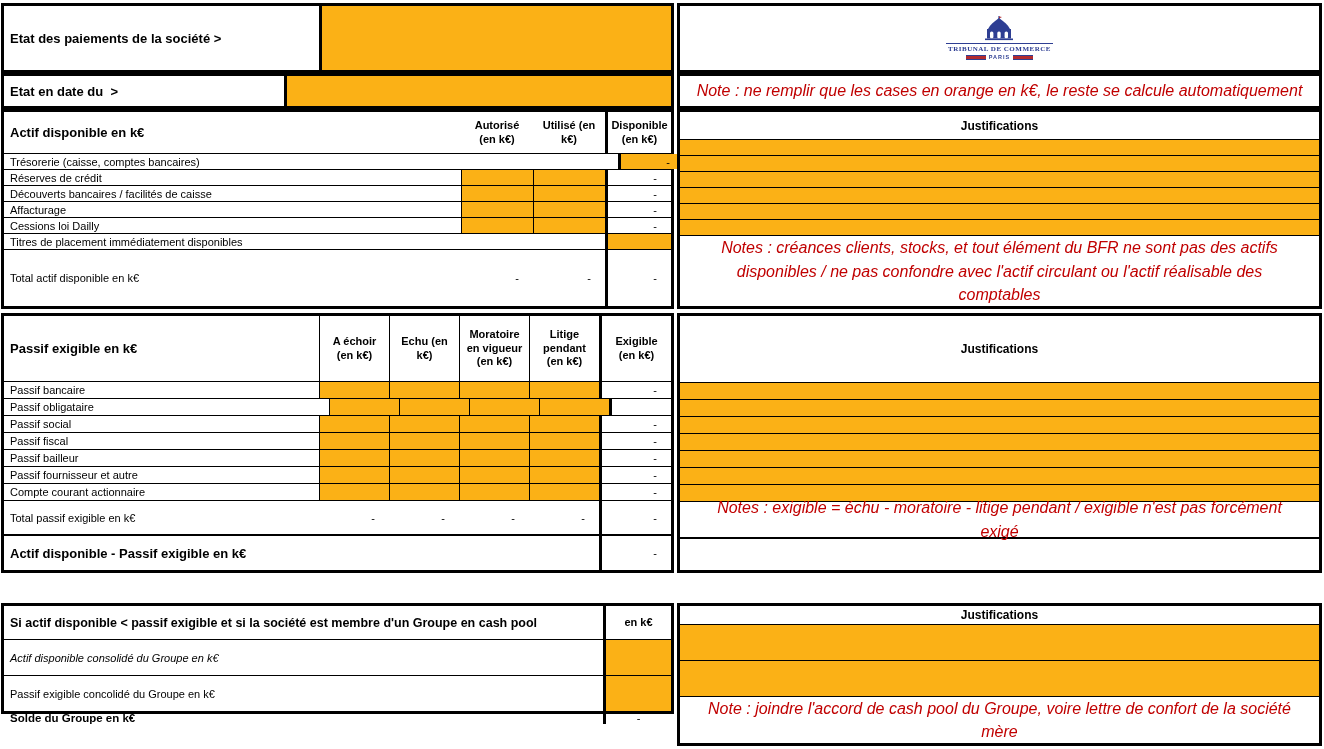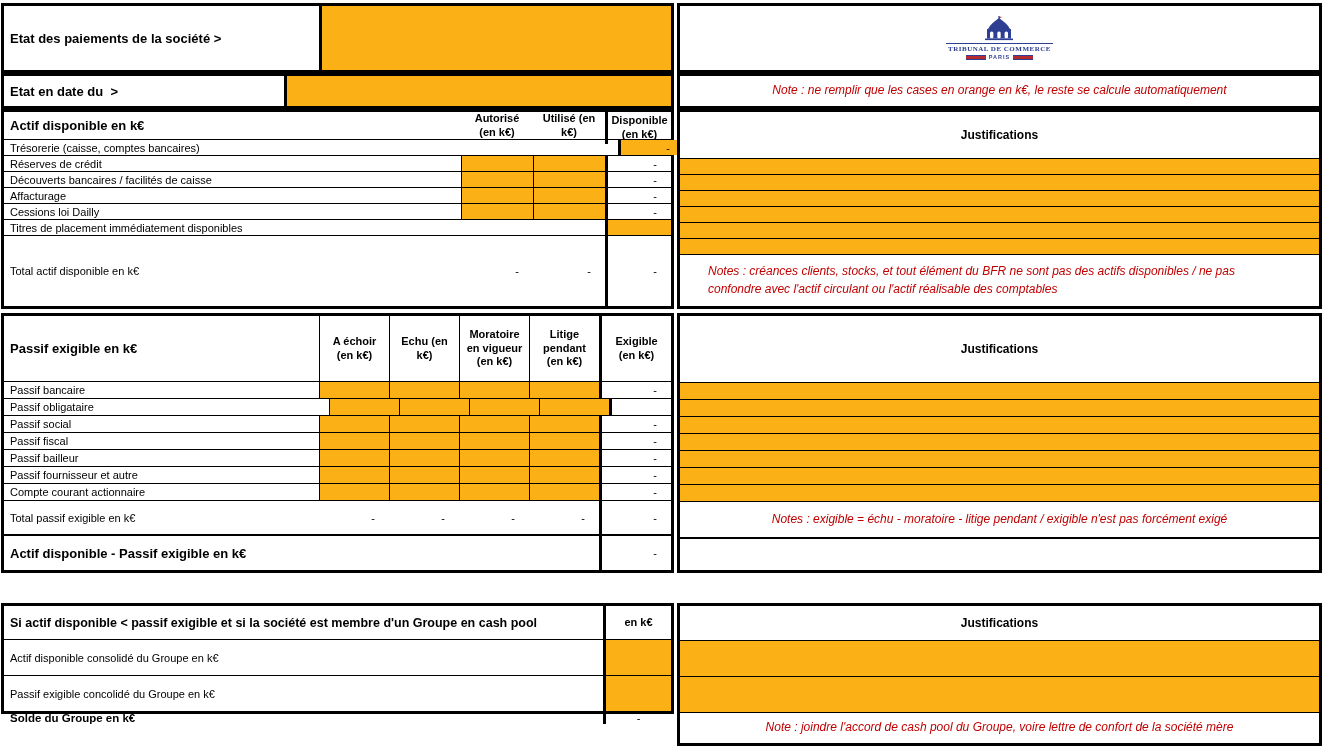--- a/index.html
+++ b/index.html
@@ -12,22 +12,22 @@
   .bb1{border-bottom:1px solid #000;}
   .bb2{border-bottom:2px solid #000;}
   .bl1{border-left:1px solid #000;}
   .bl3{border-left:3px solid #000;}
   .orange{background:var(--orange,#FBB116);}
   .lbl{padding-left:6px;font-size:11px;}
   .lbl-b{padding-left:6px;font-weight:bold;font-size:13px;}
   .hdr{justify-content:center;text-align:center;font-weight:bold;font-size:11px;line-height:1.25;}
   .val{justify-content:flex-end;padding-right:14px;font-size:11px;}
   .valc{justify-content:center;font-size:11px;}
-  .note{color:var(--note_red,#C00000);font-style:italic;font-size:12px;line-height:1.45;
-        display:flex;align-items:center;justify-content:center;text-align:left;}
+  .note{color:var(--note_red,#C00000);font-style:italic;font-size:16px;line-height:1.45;
+        display:flex;align-items:center;justify-content:center;text-align:center;}
   .just-head{font-weight:bold;font-size:12px;display:flex;align-items:center;justify-content:center;}
   .toplabel{white-space:pre;}
   
   .logo{display:flex;flex-direction:column;align-items:center;line-height:1;}
   .logo-title{font-family:"Liberation Serif",serif;font-weight:bold;font-size:7px;letter-spacing:.5px;
               color:var(--logo_blue,#2E3E93);border-top:1px solid var(--logo_blue,#2E3E93);
               padding:2px 2px 1px 2px;margin-top:2px;}
   .logo-sub{display:flex;align-items:center;gap:3px;margin-top:1px;}
   .logo-sub span.txt{font-size:5.5px;font-weight:bold;letter-spacing:1px;color:var(--logo_blue,#2E3E93);}
   .rb{display:inline-block;width:20px;height:3px;background:var(--logo_red,#B22B30);
@@ -67,21 +67,21 @@
   <div class="panel" style="left:1px;top:73px;width:673px;height:36px;flex-direction:row;">
     <div class="cell lbl-b toplabel" style="width:280px;">Etat en date du  &gt;</div>
     <div class="cell orange bl3" style="flex:1;"></div>
   </div>
 
   <div class="panel" style="left:677px;top:73px;width:645px;height:36px;">
     <div class="note" style="flex:1;padding:0 10px;">Note : ne remplir que les cases en orange en k€, le reste se calcule automatiquement</div>
   </div>
 
   <div class="panel" style="left:1px;top:109px;width:673px;height:200px;">
-    <div class="row bb1" style="height:28px;justify-content:space-between;">
+    <div class="row bb1" style="height:42px;justify-content:space-between;">
       <div class="cell lbl-b" style="width:457px;">Actif disponible en k€</div>
       <div class="cell hdr" style="width:72px;padding:0 6px;">Autorisé (en k€)</div>
       <div class="cell hdr" style="width:72px;padding:0 8px;">Utilisé (en k€)</div>
       <div class="cell hdr bl3" style="width:66px;padding:16px 2px;">Disponible (en k€)</div>
     </div>
     <div class="row bb1" style="height:16px;gap:13px;">
       <div class="cell lbl" style="width:601px;">Trésorerie (caisse, comptes bancaires)</div>
       <div class="cell val orange bl3" style="width:66px;">-</div>
     </div>
     <div class="row bb1" style="height:16px;">
@@ -222,21 +222,21 @@
     <div class="note bb2" style="height:35px;padding:0 20px;">Notes : exigible = échu - moratoire - litige pendant / exigible n'est pas forcément exigé</div>
     <div class="row" style="flex:1;"></div>
   </div>
 
   <div class="panel" style="left:1px;top:603px;width:673px;height:111px;">
     <div class="row bb1" style="height:34px;">
       <div class="cell lbl-b" style="width:599px;font-size:12.5px;">Si actif disponible &lt; passif exigible et si la société est membre d'un Groupe en cash pool</div>
       <div class="cell hdr bl3" style="width:68px;">en k€</div>
     </div>
     <div class="row bb1" style="height:36px;">
-      <div class="cell lbl" style="width:599px;">Actif disponible consolidé du Groupe en k€</div>
+      <div class="cell lbl" style="width:599px;font-style:italic;">Actif disponible consolidé du Groupe en k€</div>
       <div class="cell orange bl3" style="width:68px;"></div>
     </div>
     <div class="row bb1" style="height:36px;">
       <div class="cell lbl" style="width:599px;">Passif exigible concolidé du Groupe en k€</div>
       <div class="cell orange bl3" style="width:68px;"></div>
     </div>
     <div class="row" style="flex:1;">
       <div class="cell lbl" style="width:599px;font-weight:bold;font-size:11.5px;">Solde du Groupe en k€</div>
       <div class="cell valc bl3" style="width:68px;">-</div>
     </div>

